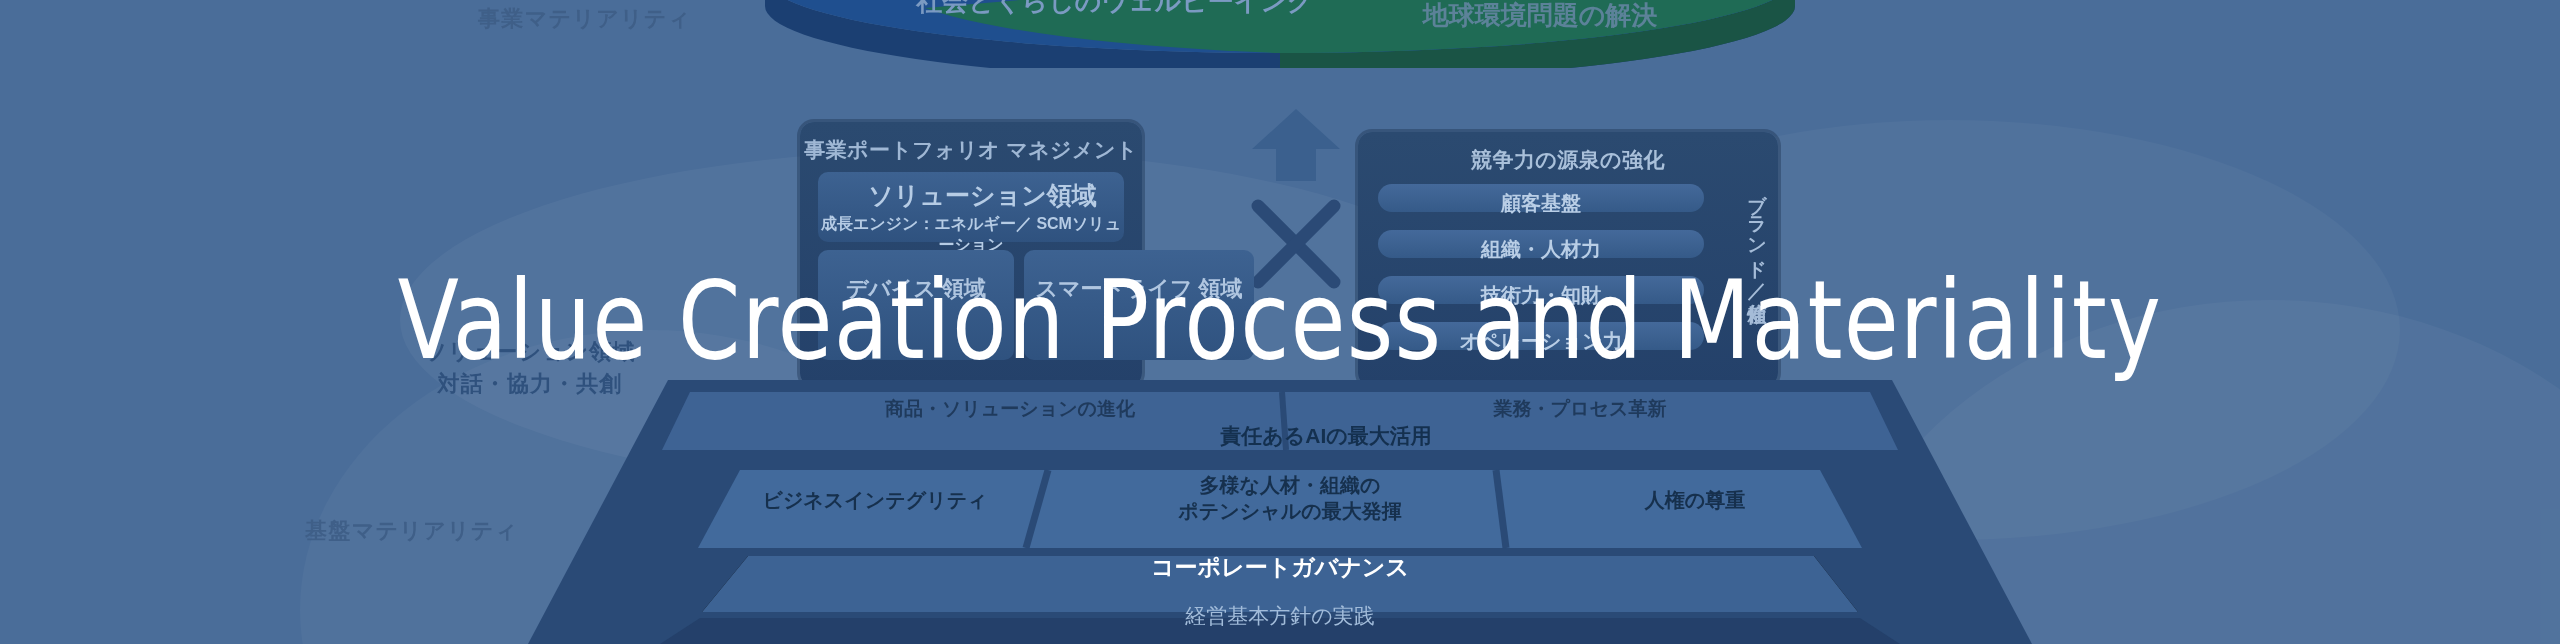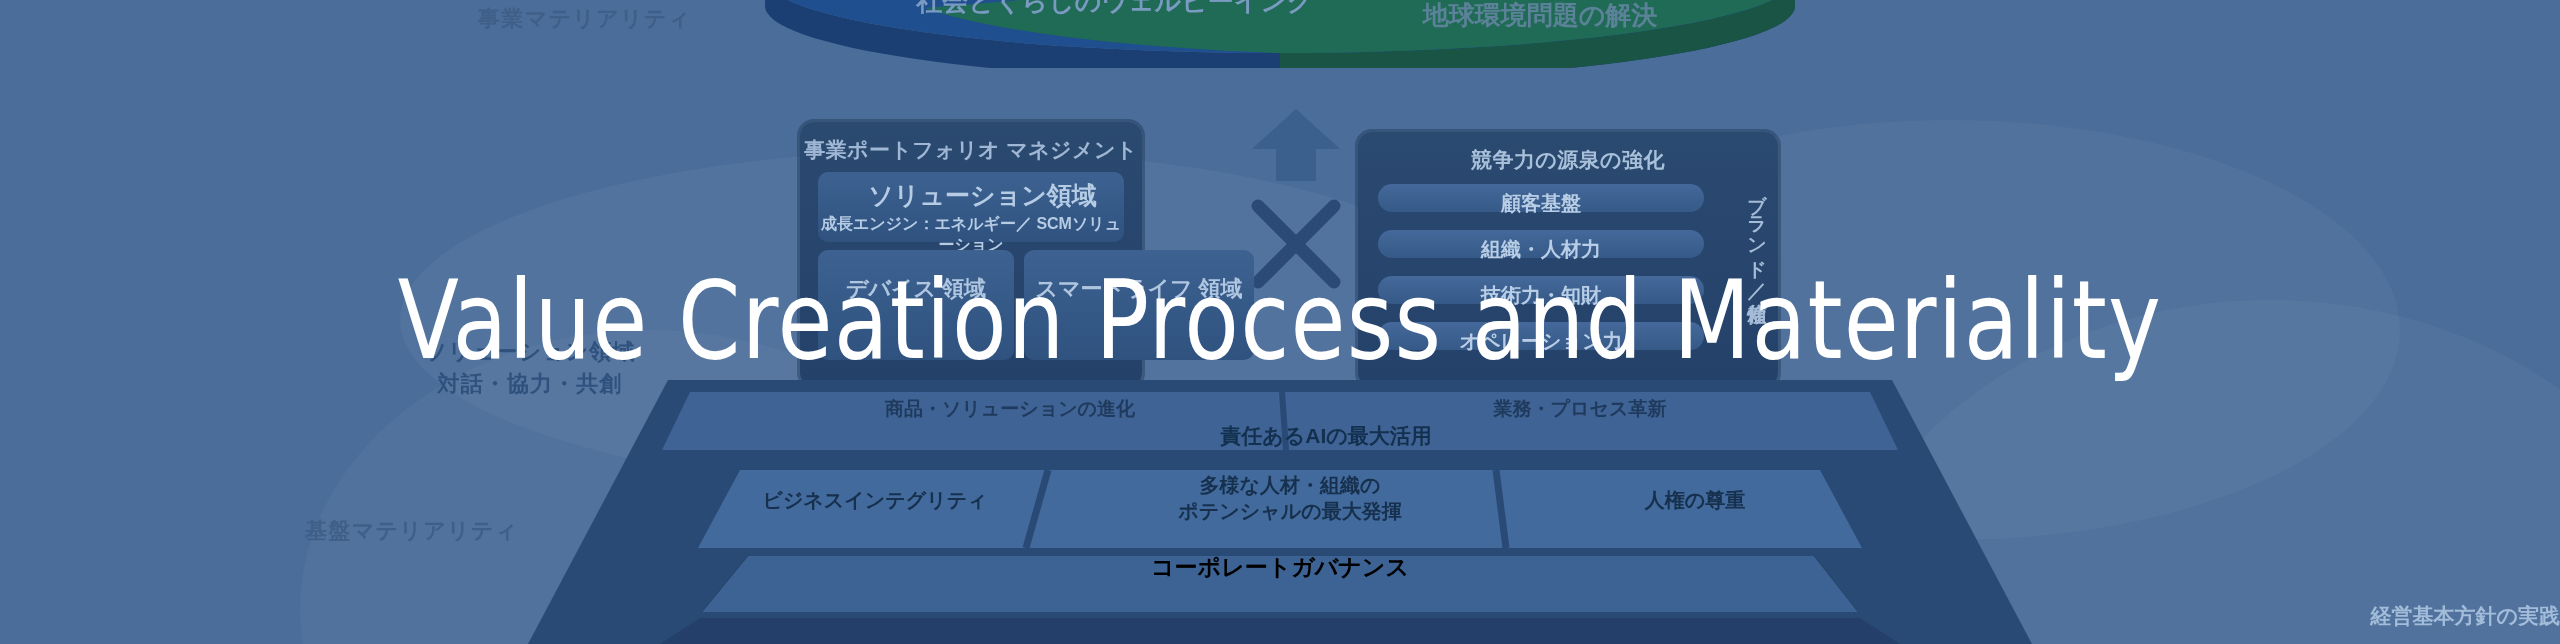--- a/index.html
+++ b/index.html
@@ -80,24 +80,24 @@
     position:absolute;text-align:center;font-size:19px;font-weight:700;color:#1f3a5c;
   }
   .lab-mid{
     position:absolute;text-align:center;font-size:21px;font-weight:700;color:#14304f;
   }
   .lab-row{
     position:absolute;text-align:center;font-size:20px;font-weight:700;color:#16304d;
     line-height:1.3;white-space:pre-line;
   }
   .lab-gov{
-    position:absolute;left:0;right:0;text-align:center;font-size:23px;font-weight:700;color:#000000;
+    position:absolute;left:0;right:0;text-align:center;font-size:23px;font-weight:700;color:#ffffff;
   }
   .lab-base{
-    position:absolute;left:0;right:0;text-align:right;font-size:21px;font-weight:700;color:#a2bcda;
+    position:absolute;left:0;right:0;text-align:center;font-size:21px;font-weight:400;color:#a2bcda;
   }
 
   
   .side-label{position:absolute;font-size:22px;font-weight:700;color:#3f5f88;letter-spacing:.06em;}
   .stake{
     position:absolute;text-align:center;font-size:22px;font-weight:700;
     color:#2f517d;line-height:1.45;white-space:pre-line;letter-spacing:.05em;
   }
 
   

